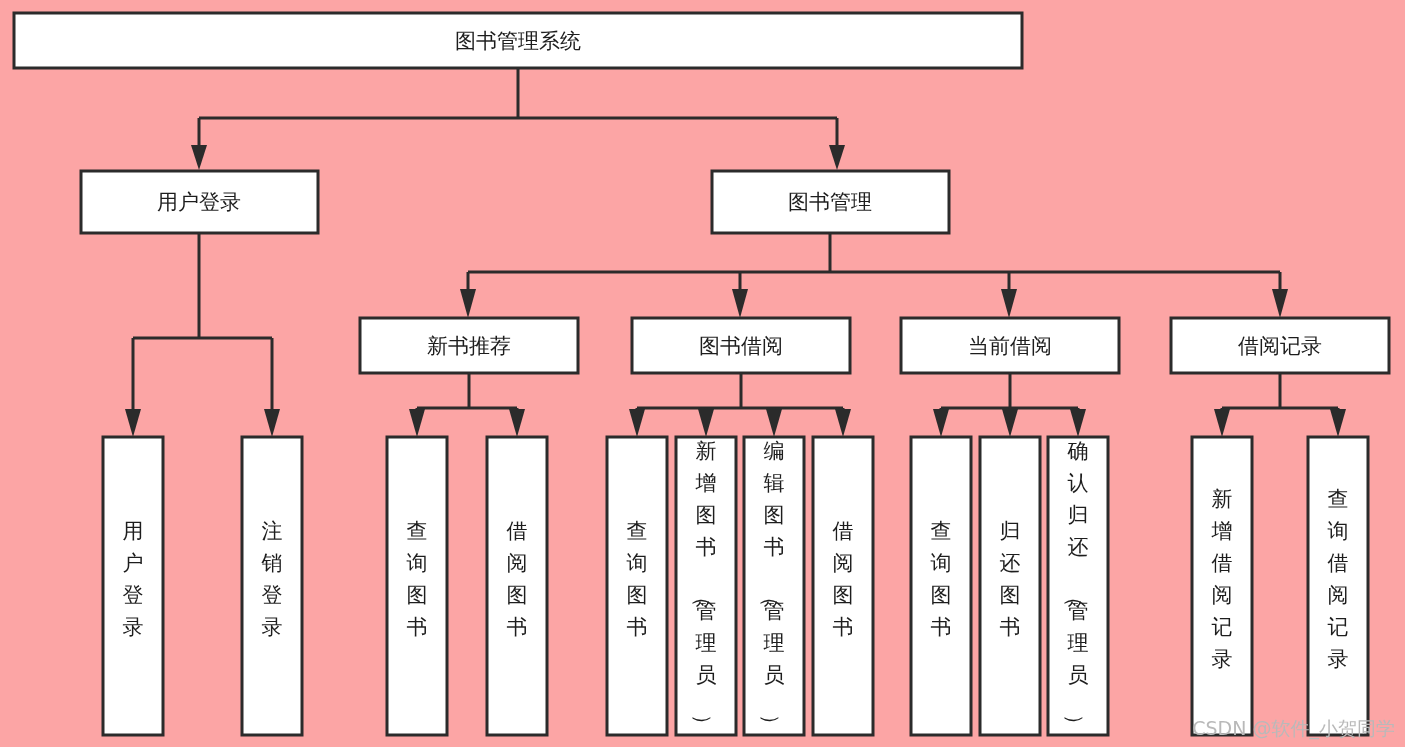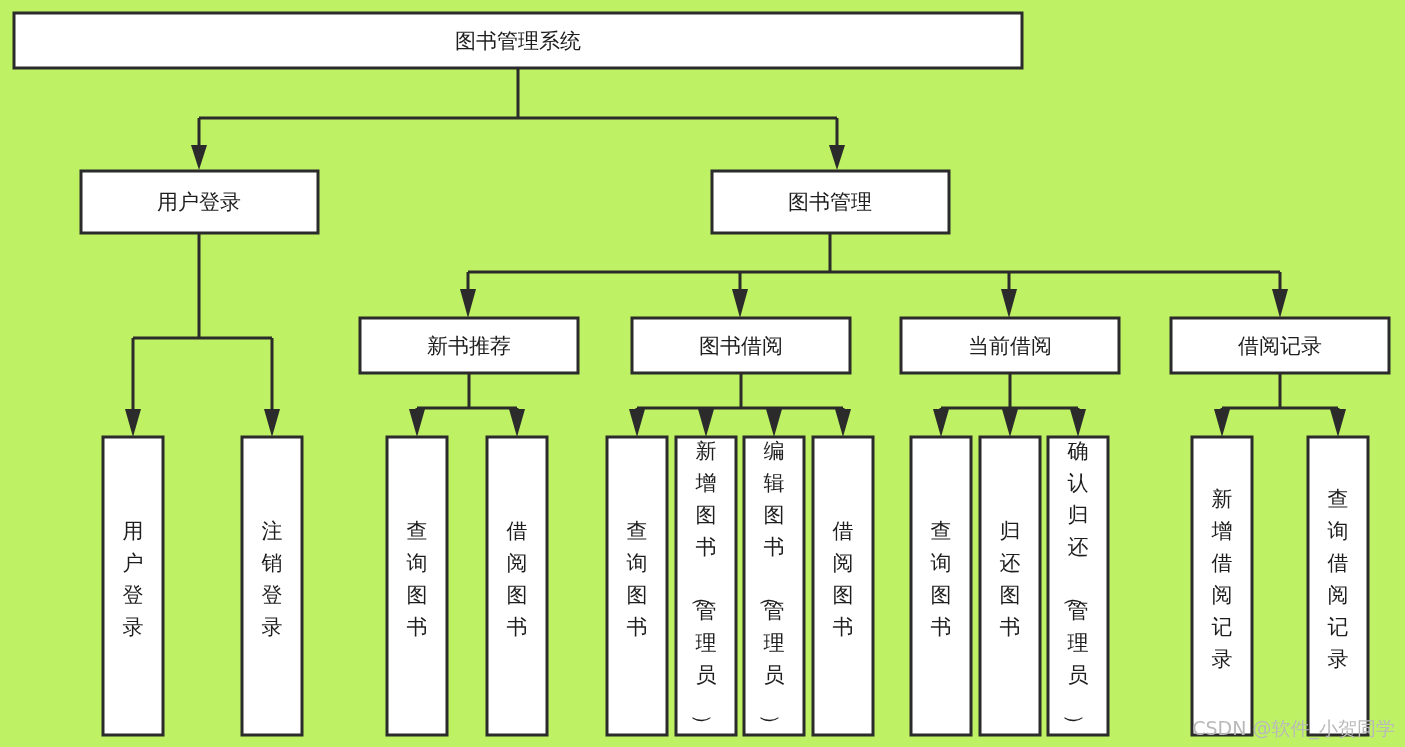--- a/index.html
+++ b/index.html
@@ -7,21 +7,21 @@
     padding: 0;
     background: #ffffff;
   }
   body {
     font-family: "DejaVu Sans", "Liberation Sans", sans-serif;
   }
   #diagram-root {
     position: relative;
     width: 1405px;
     height: 747px;
-    background: #bef264;
+    background: #fca5a5;
     overflow: hidden;
   }
   svg#tree-svg {
     position: absolute;
     left: 0;
     top: 0;
     width: 1405px;
     height: 747px;
   }
   .node-box {

